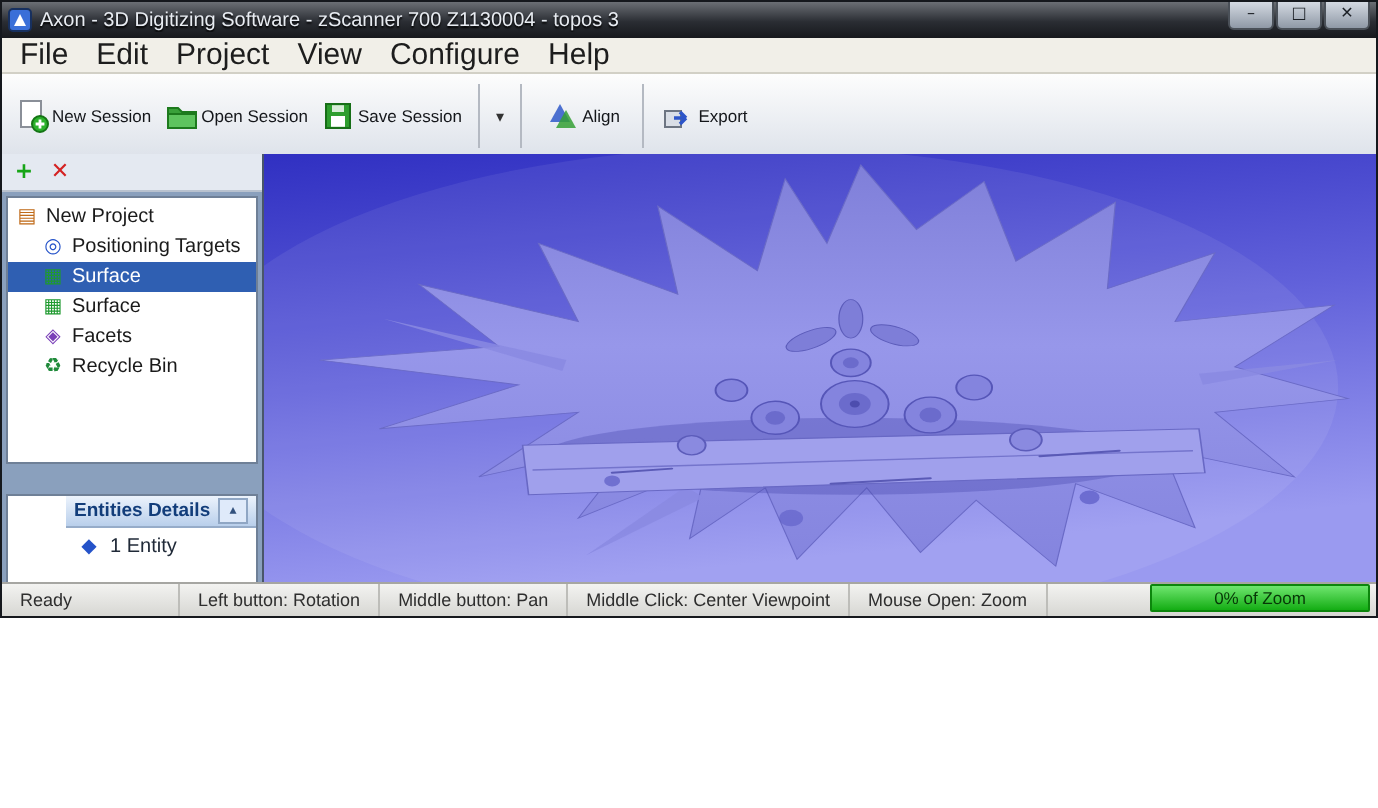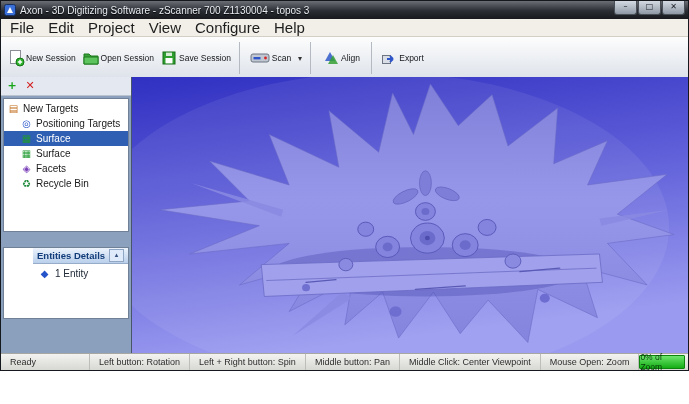--- a/index.html
+++ b/index.html
@@ -1,17 +1,17 @@
 <!DOCTYPE html>
 <html><head>
 <meta charset="utf-8">
 <style>
   html,body{margin:0;padding:0;}
   body{width:689px;height:404px;font-family:"Liberation Sans",sans-serif;-webkit-font-smoothing:antialiased;}
-  .window{position:relative;width:689px;height:371px;box-sizing:border-box;border:1px solid #15181d;background:#f0abfc;overflow:hidden;}
+  .window{position:relative;width:689px;height:309px;box-sizing:border-box;border:1px solid #15181d;background:#f0abfc;overflow:hidden;}
 
   
   .titlebar{height:18px;display:flex;align-items:center;background:linear-gradient(#6b6f75,#2a2d33 55%,#17191d);color:#e8ecf2;font-size:10px;padding:0 3px;}
   .app-icon{width:12px;height:12px;margin-right:4px;flex:0 0 auto;}
   .title-text{white-space:nowrap;overflow:hidden;text-overflow:ellipsis;text-shadow:0 1px 1px #000;}
   .win-btns{margin-left:auto;display:flex;gap:1px;align-self:flex-start;}
   .win-btn{width:21px;height:13px;font-size:8px;line-height:12px;text-align:center;color:#1c2026;background:linear-gradient(#d4dae2,#8f99a6);border:1px solid #4a5058;border-top:none;border-radius:0 0 3px 3px;font-family:"DejaVu Sans",sans-serif;}
 
   
   .menubar{height:17px;background:#f1efe8;border-bottom:1px solid #d2d0c6;display:flex;align-items:center;font-size:15px;color:#1d1d1d;padding-left:2px;}
@@ -48,21 +48,21 @@
   .entities{position:absolute;left:2px;right:2px;top:170px;background:#fff;border:1px solid #6f8097;padding-left:29px;}
   .entities-header{height:15px;display:flex;align-items:center;background:linear-gradient(#ecf3fc,#b9cfeb);border-bottom:1px solid #96acc9;color:#123d7a;font-weight:bold;font-size:9.5px;padding:0 4px;}
   .collapse-btn{margin-left:auto;width:13px;height:11px;font-size:7px;line-height:10px;text-align:center;background:#dfeafa;border:1px solid #8fa6c4;color:#33527e;font-family:"DejaVu Sans",sans-serif;}
   .entities-body{height:46px;padding:4px 6px;font-size:10px;color:#202a38;display:flex;align-items:flex-start;gap:5px;}
 
   
   .viewport{flex:1;position:relative;border-left:1px solid #49566a;overflow:hidden;}
   .viewport svg{position:absolute;inset:0;width:100%;height:100%;display:block;}
 
   
-  .statusbar{position:absolute;left:0;right:0;bottom:0;height:16px;background:linear-gradient(#f3f3f1,#d7d7d3);border-top:1px solid #a6a6a2;display:flex;align-items:center;font-size:9px;color:#2e2e2e;}
+  .statusbar{position:absolute;left:0;right:0;bottom:0;height:16px;background:linear-gradient(#f3f3f1,#d7d7d3);border-top:1px solid #a6a6a2;display:flex;align-items:flex-start;font-size:9px;color:#2e2e2e;}
   .sseg{padding:0 9px;height:100%;display:flex;align-items:center;border-right:1px solid #bdbdb9;white-space:nowrap;}
   .sseg.ready{min-width:70px;}
   .zoom-badge{margin-left:auto;margin-right:3px;width:108px;height:12px;display:flex;align-items:center;justify-content:center;font-size:8.5px;color:#073807;background:linear-gradient(#6fe66f,#14ad14);border:1px solid #0c860c;border-radius:1px;}
 </style>
 </head>
 <body>
 
 <div class="window">
 
   <div class="titlebar">
@@ -106,28 +106,20 @@
     <div class="tb-btn">
       <svg width="18" height="18" viewBox="0 0 18 18">
         <rect x="3" y="3" width="12" height="12" fill="#2e9e2e" stroke="#176e17"></rect>
         <rect x="6" y="3.6" width="6" height="3.4" fill="#d7ecd7"></rect>
         <rect x="5.5" y="9" width="7" height="5.4" fill="#fff"></rect>
       </svg>
       <span>Save Session</span>
     </div>
     <div class="tb-sep"></div>
     <div class="scan-wrap">
-      <div class="tb-btn">
-        <svg width="22" height="18" viewBox="0 0 22 18">
-          <rect x="2" y="5" width="18" height="8" rx="2" fill="#c0c7d2" stroke="#6d7582"></rect>
-          <rect x="4.5" y="8" width="7" height="2.4" fill="#2d55c9"></rect>
-          <circle cx="16.5" cy="9" r="1.4" fill="#d42222"></circle>
-        </svg>
-        <span>Scan</span>
-      </div>
       <span class="dropdown-arrow">▾</span>
     </div>
     <div class="tb-sep"></div>
     <div class="tb-btn">
       <svg width="18" height="18" viewBox="0 0 18 18">
         <path d="M3,12 L8,3 L13,12 Z" fill="#3a62cc" opacity="0.9"></path>
         <path d="M6,15 L11,6 L16,15 Z" fill="#35a035" opacity="0.85"></path>
       </svg>
       <span>Align</span>
     </div>
@@ -145,21 +137,21 @@
 
     <div class="left-panel">
       <div class="panel-tools">
         <span class="mini-btn mini-add">+</span>
         <span class="mini-btn mini-del">✕</span>
       </div>
 
       <div class="tree">
         <div class="tree-row">
           <span class="tree-glyph g-project">▤</span>
-          <span>New Targets</span>
+          <span>New Project</span>
         </div>
         <div class="tree-row child">
           <span class="tree-glyph g-targets">◎</span>
           <span>Positioning Targets</span>
         </div>
         <div class="tree-row child selected">
           <span class="tree-glyph g-surface">▦</span>
           <span>Surface</span>
         </div>
         <div class="tree-row child">
@@ -236,20 +228,19 @@
           <circle cx="-120" cy="48" r="4" fill="rgba(80,80,190,0.6)"></circle>
           <circle cx="-30" cy="75" r="6" fill="rgba(80,80,190,0.45)"></circle>
         </g>
       </svg>
     </div>
   </div>
 
   <div class="statusbar">
     <span class="sseg ready">Ready</span>
     <span class="sseg">Left button: Rotation</span>
-    <span class="sseg">Left + Right button: Spin</span>
     <span class="sseg">Middle button: Pan</span>
     <span class="sseg">Middle Click: Center Viewpoint</span>
     <span class="sseg">Mouse Open: Zoom</span>
     <span class="zoom-badge">0% of Zoom</span>
   </div>
 
 </div>
 
 </body></html>

